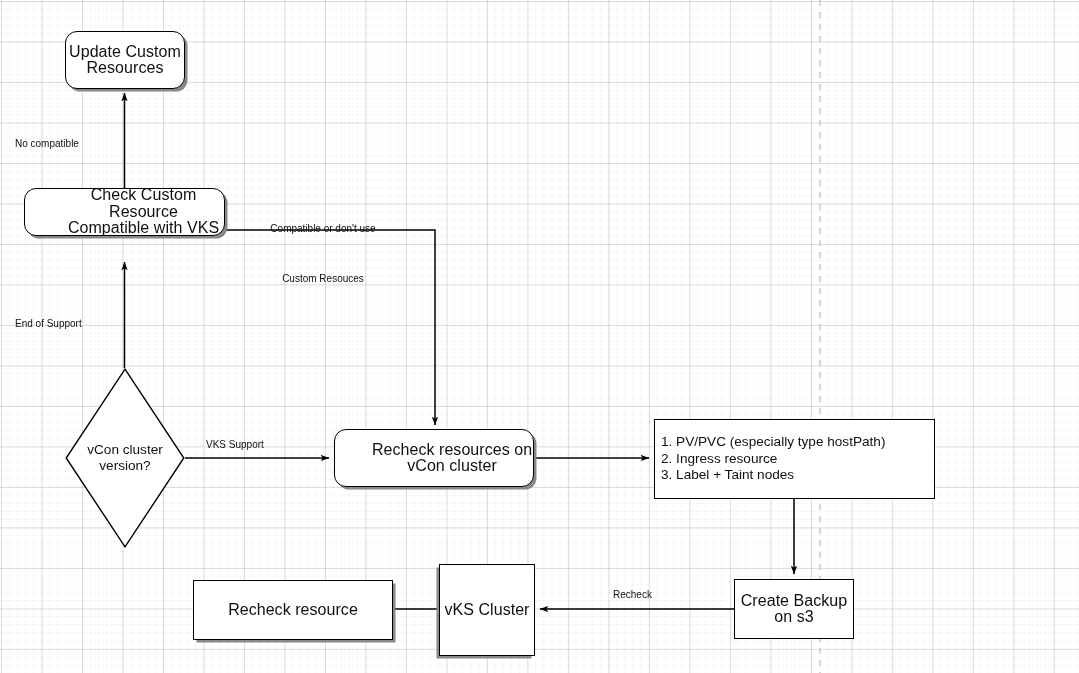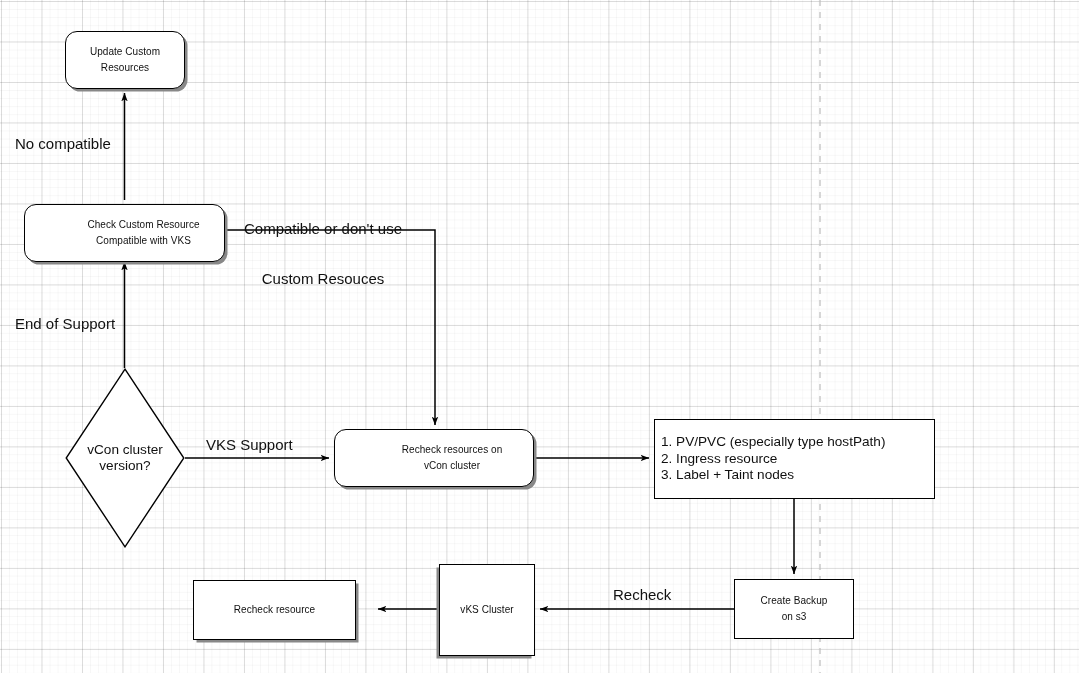--- a/index.html
+++ b/index.html
@@ -36,21 +36,21 @@
   .node {
     position: absolute;
     box-sizing: border-box;
     background: #ffffff;
     border: 1.4px solid #000000;
     display: flex;
     align-items: center;
     justify-content: center;
     text-align: center;
     color: #101010;
-    font-size: 10px;
+    font-size: 16px;
     line-height: 16.5px;
     letter-spacing: 0.05px;
   }
   .node.rounded { border-radius: 12px; }
   .node.shadow { box-shadow: 3px 3px 0 -0.5px #888888; }
   .node.shadow-left { box-shadow: -3px 3px 0 -0.5px #888888; }
 
   .diamond-wrap {
     position: absolute;
   }
@@ -82,21 +82,21 @@
     color: #101010;
     font-size: 13.6px;
     line-height: 16.4px;
     text-align: left;
   }
   .listnode .li { white-space: nowrap; }
 
   .edge-label {
     position: absolute;
     color: #101010;
-    font-size: 15px;
+    font-size: 10px;
     line-height: 16.5px;
     text-align: center;
     white-space: pre;
     background: transparent;
   }
 </style>
 </head>
 <body>
 
 <div id="canvas">
@@ -130,21 +130,21 @@
     </g>
   </svg>
 
   <div class="node rounded shadow" style="left:65px; top:31px; width:120px; height:58px;">
     <div>
       <div>Update Custom</div>
       <div>Resources</div>
     </div>
   </div>
 
-  <div class="node rounded shadow" style="left:24px; top:204px; width:201px; height:58px;padding-left:38px;">
+  <div class="node rounded shadow" style="left:24px; top:188px; width:201px; height:48px;padding-left:38px;">
     <div>
       <div>Check Custom Resource</div>
       <div>Compatible with VKS</div>
     </div>
   </div>
 
   <div class="diamond-wrap" style="left:65px; top:368px; width:120px; height:180px;">
     <svg width="120" height="180" viewBox="0 0 120 180">
       <polygon points="60,1.2 118.8,90 60,178.8 1.2,90" fill="#ffffff" stroke="#000000" stroke-width="1.4"></polygon>
     </svg>
@@ -173,21 +173,21 @@
     <div>
       <div>Create Backup</div>
       <div>on s3</div>
     </div>
   </div>
 
   <div class="node shadow-left" style="left:439px; top:564px; width:96px; height:92px;">
     <div>vKS Cluster</div>
   </div>
 
-  <div class="node shadow" style="left:193px; top:580px; width:163px; height:60px;">
+  <div class="node shadow" style="left:193px; top:580px; width:200px; height:60px;">
     <div>Recheck resource</div>
   </div>
 
   <div class="edge-label" style="left:15px; top:136px;">No compatible</div>
 
   <div class="edge-label" style="left:240px; top:188px; width:166px;">
     <div>Compatible or don't use</div>
     <div>Custom Resouces</div>
   </div>
 

